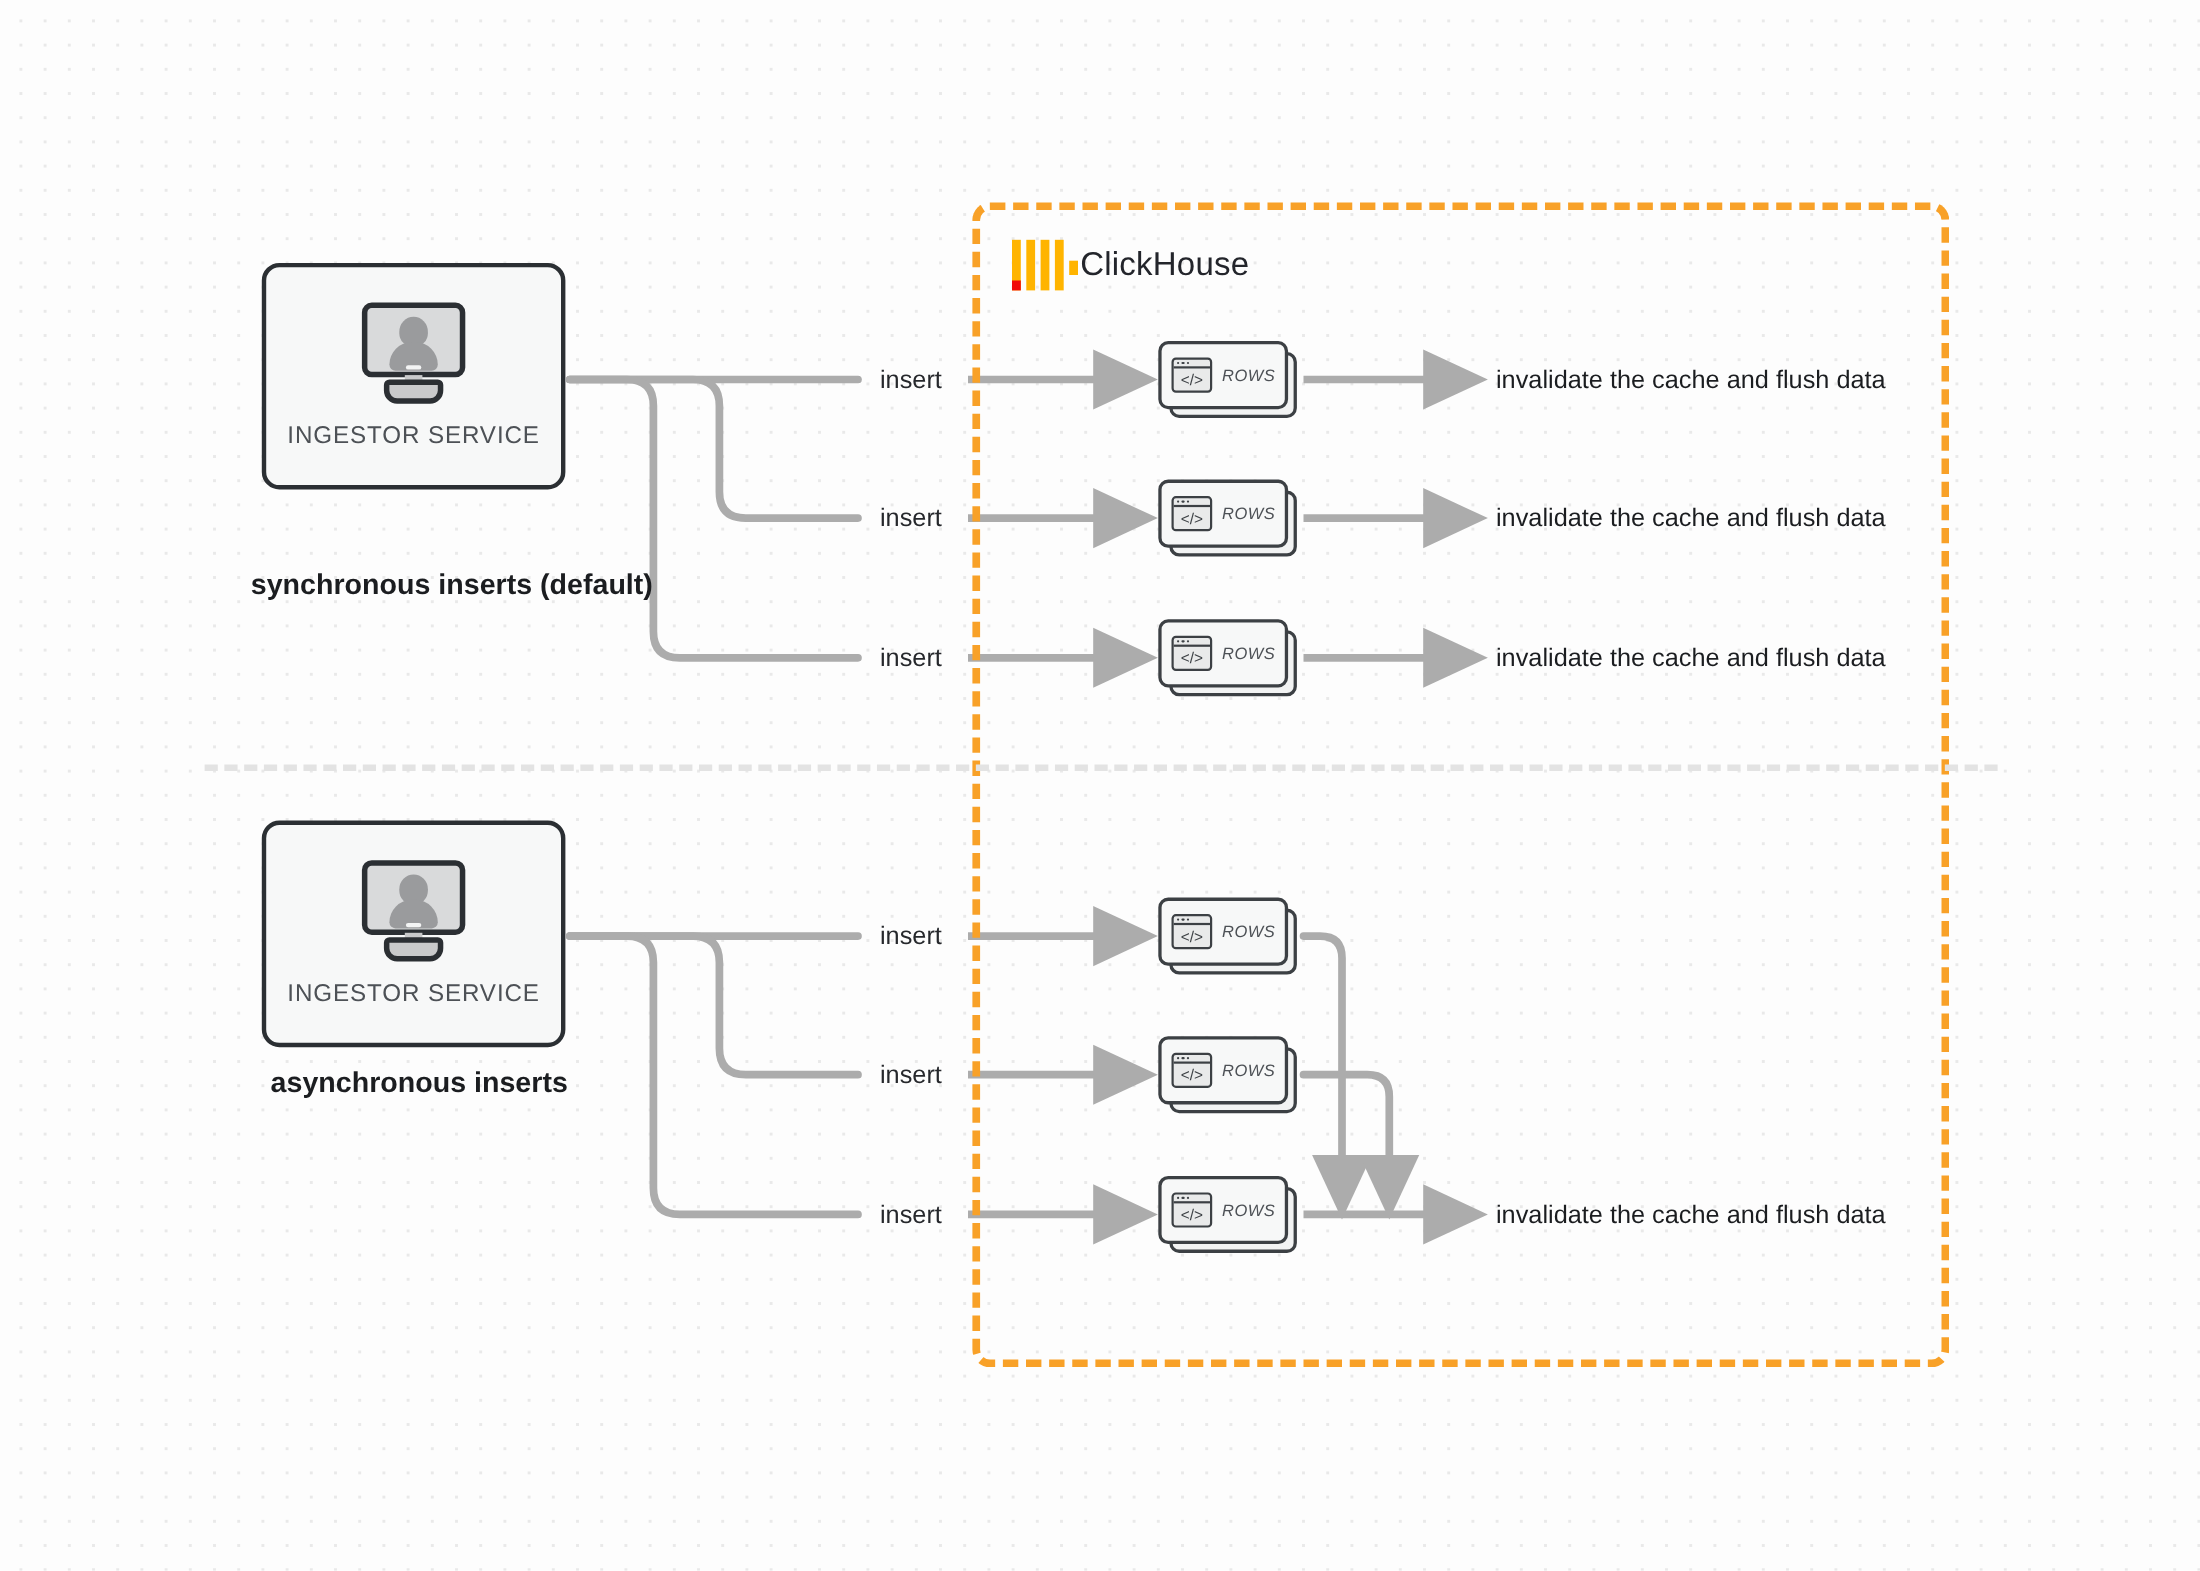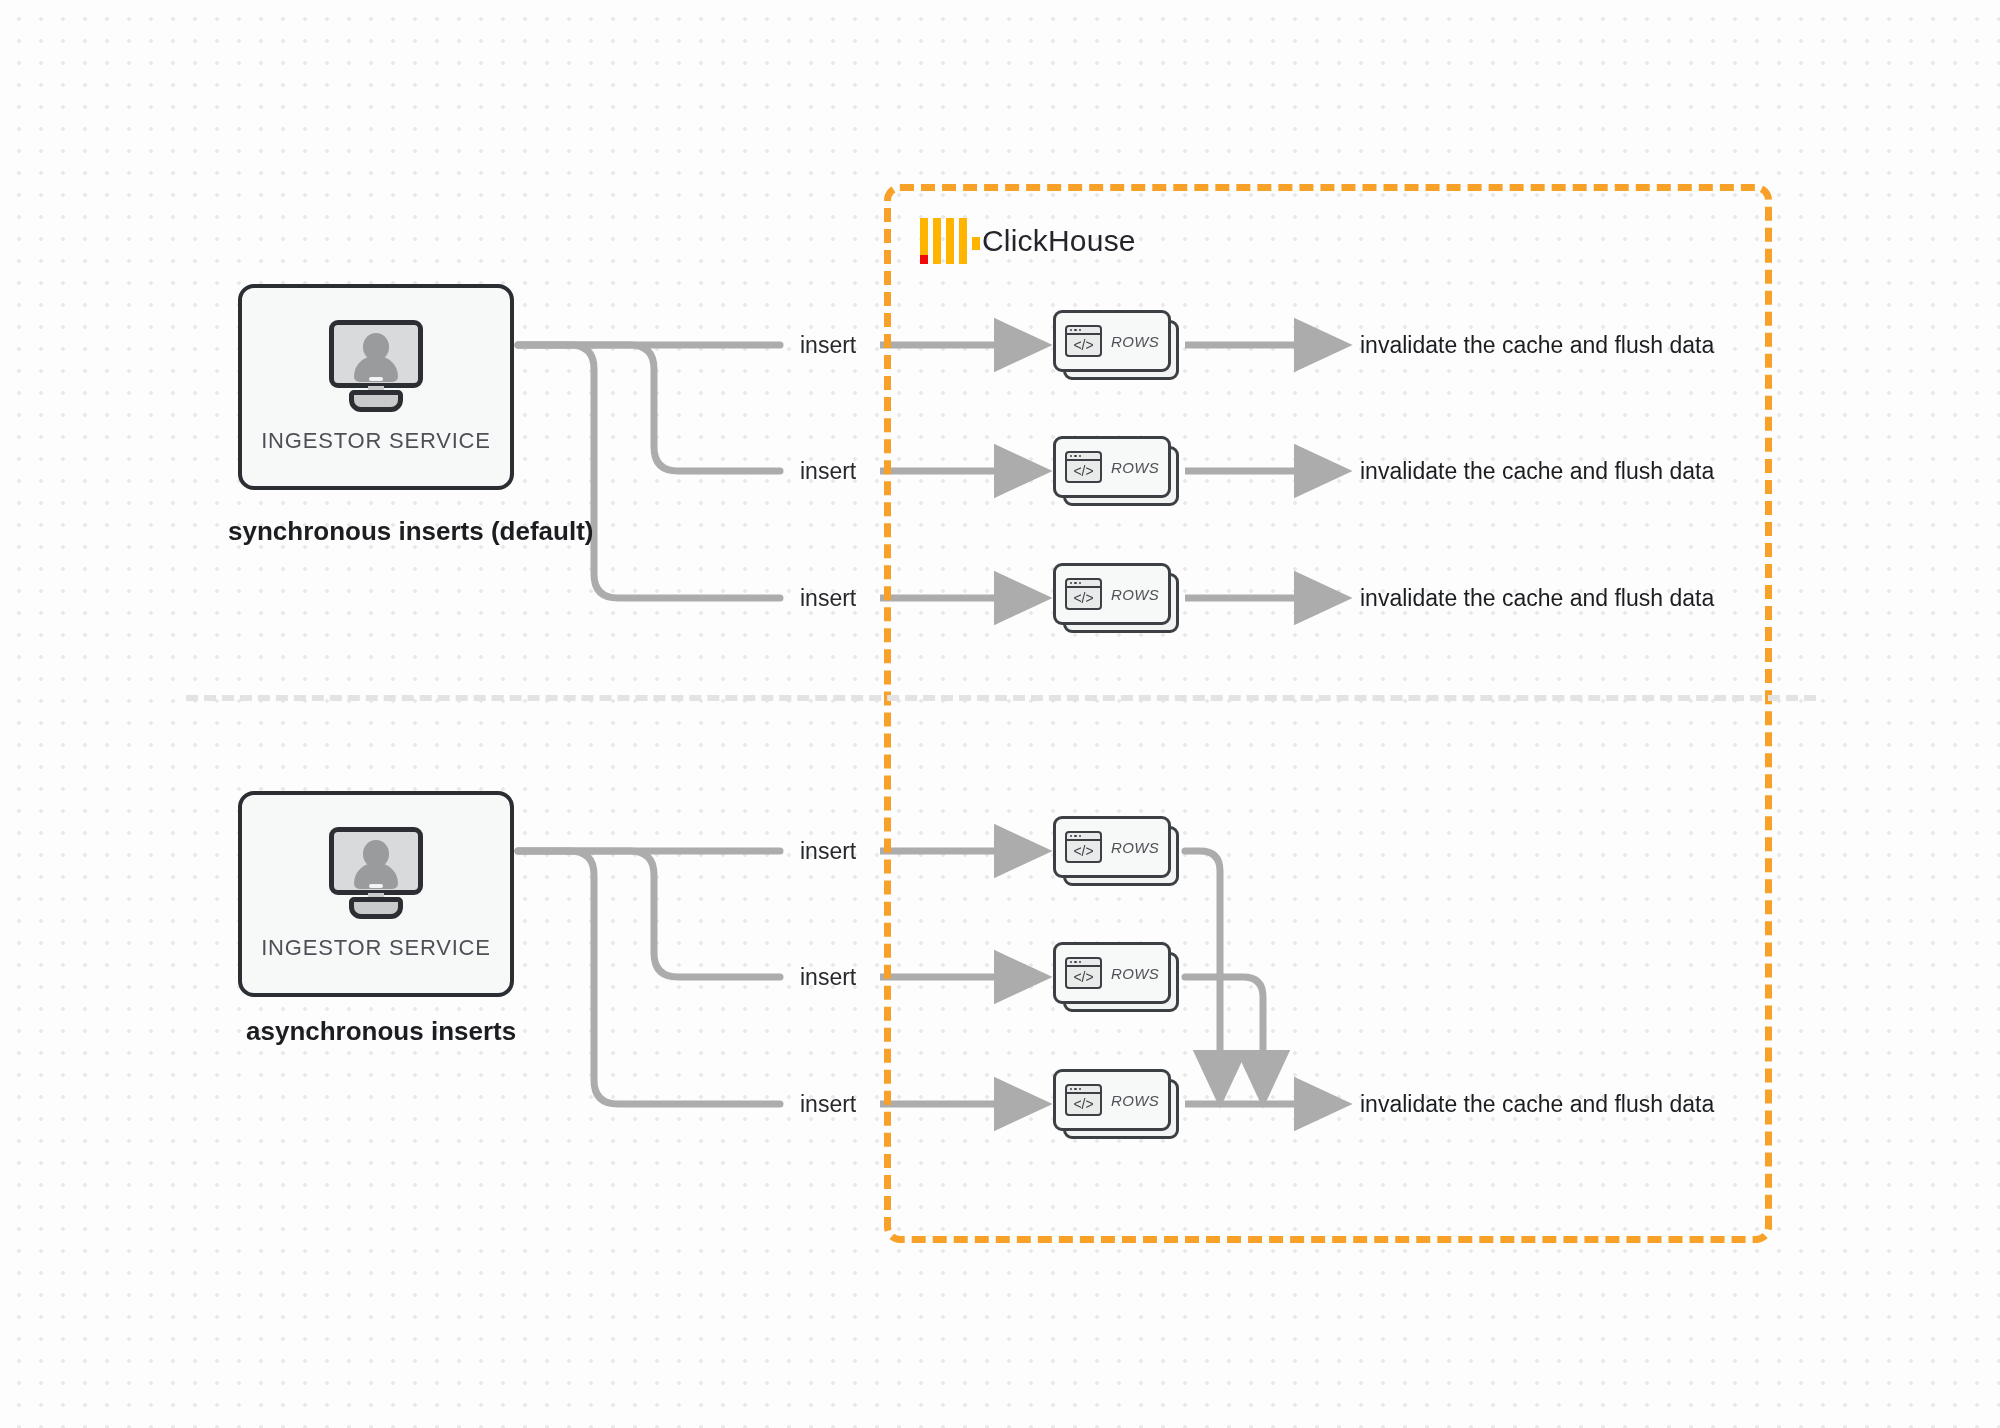--- a/index.html
+++ b/index.html
@@ -91,21 +91,20 @@
     width: 276px;
     height: 206px;
     background: #f7f8f8;
     border: 4px solid #2b2f33;
     border-radius: 16px;
     box-sizing: border-box;
     display: flex;
     flex-direction: column;
     align-items: center;
     justify-content: center;
-    margin-top: 45px;
   }
   .ingestor.top  { left: 238px; top: 239px; }
   .ingestor.bot  { left: 238px; top: 746px; }
 
   .monitor {
     position: relative;
     width: 102px;
     height: 94px;
     margin-bottom: 14px;
   }
@@ -178,21 +177,21 @@
   
   .section-caption {
     position: absolute;
     font-size: 26px;
     font-weight: bold;
     color: #1b1d20;
     white-space: nowrap;
     text-align: right;
   }
   .section-caption.sync  { left: 228px; top: 516px; }
-  .section-caption.async { left: 246px; top: 1016px; }
+  .section-caption.async { left: 246px; top: 969px; }
 
   
   .separator {
     position: absolute;
     left: 186px;
     top: 695px;
     width: 1630px;
     height: 0;
     border-top: 6px dashed #e3e3e3;
   }

